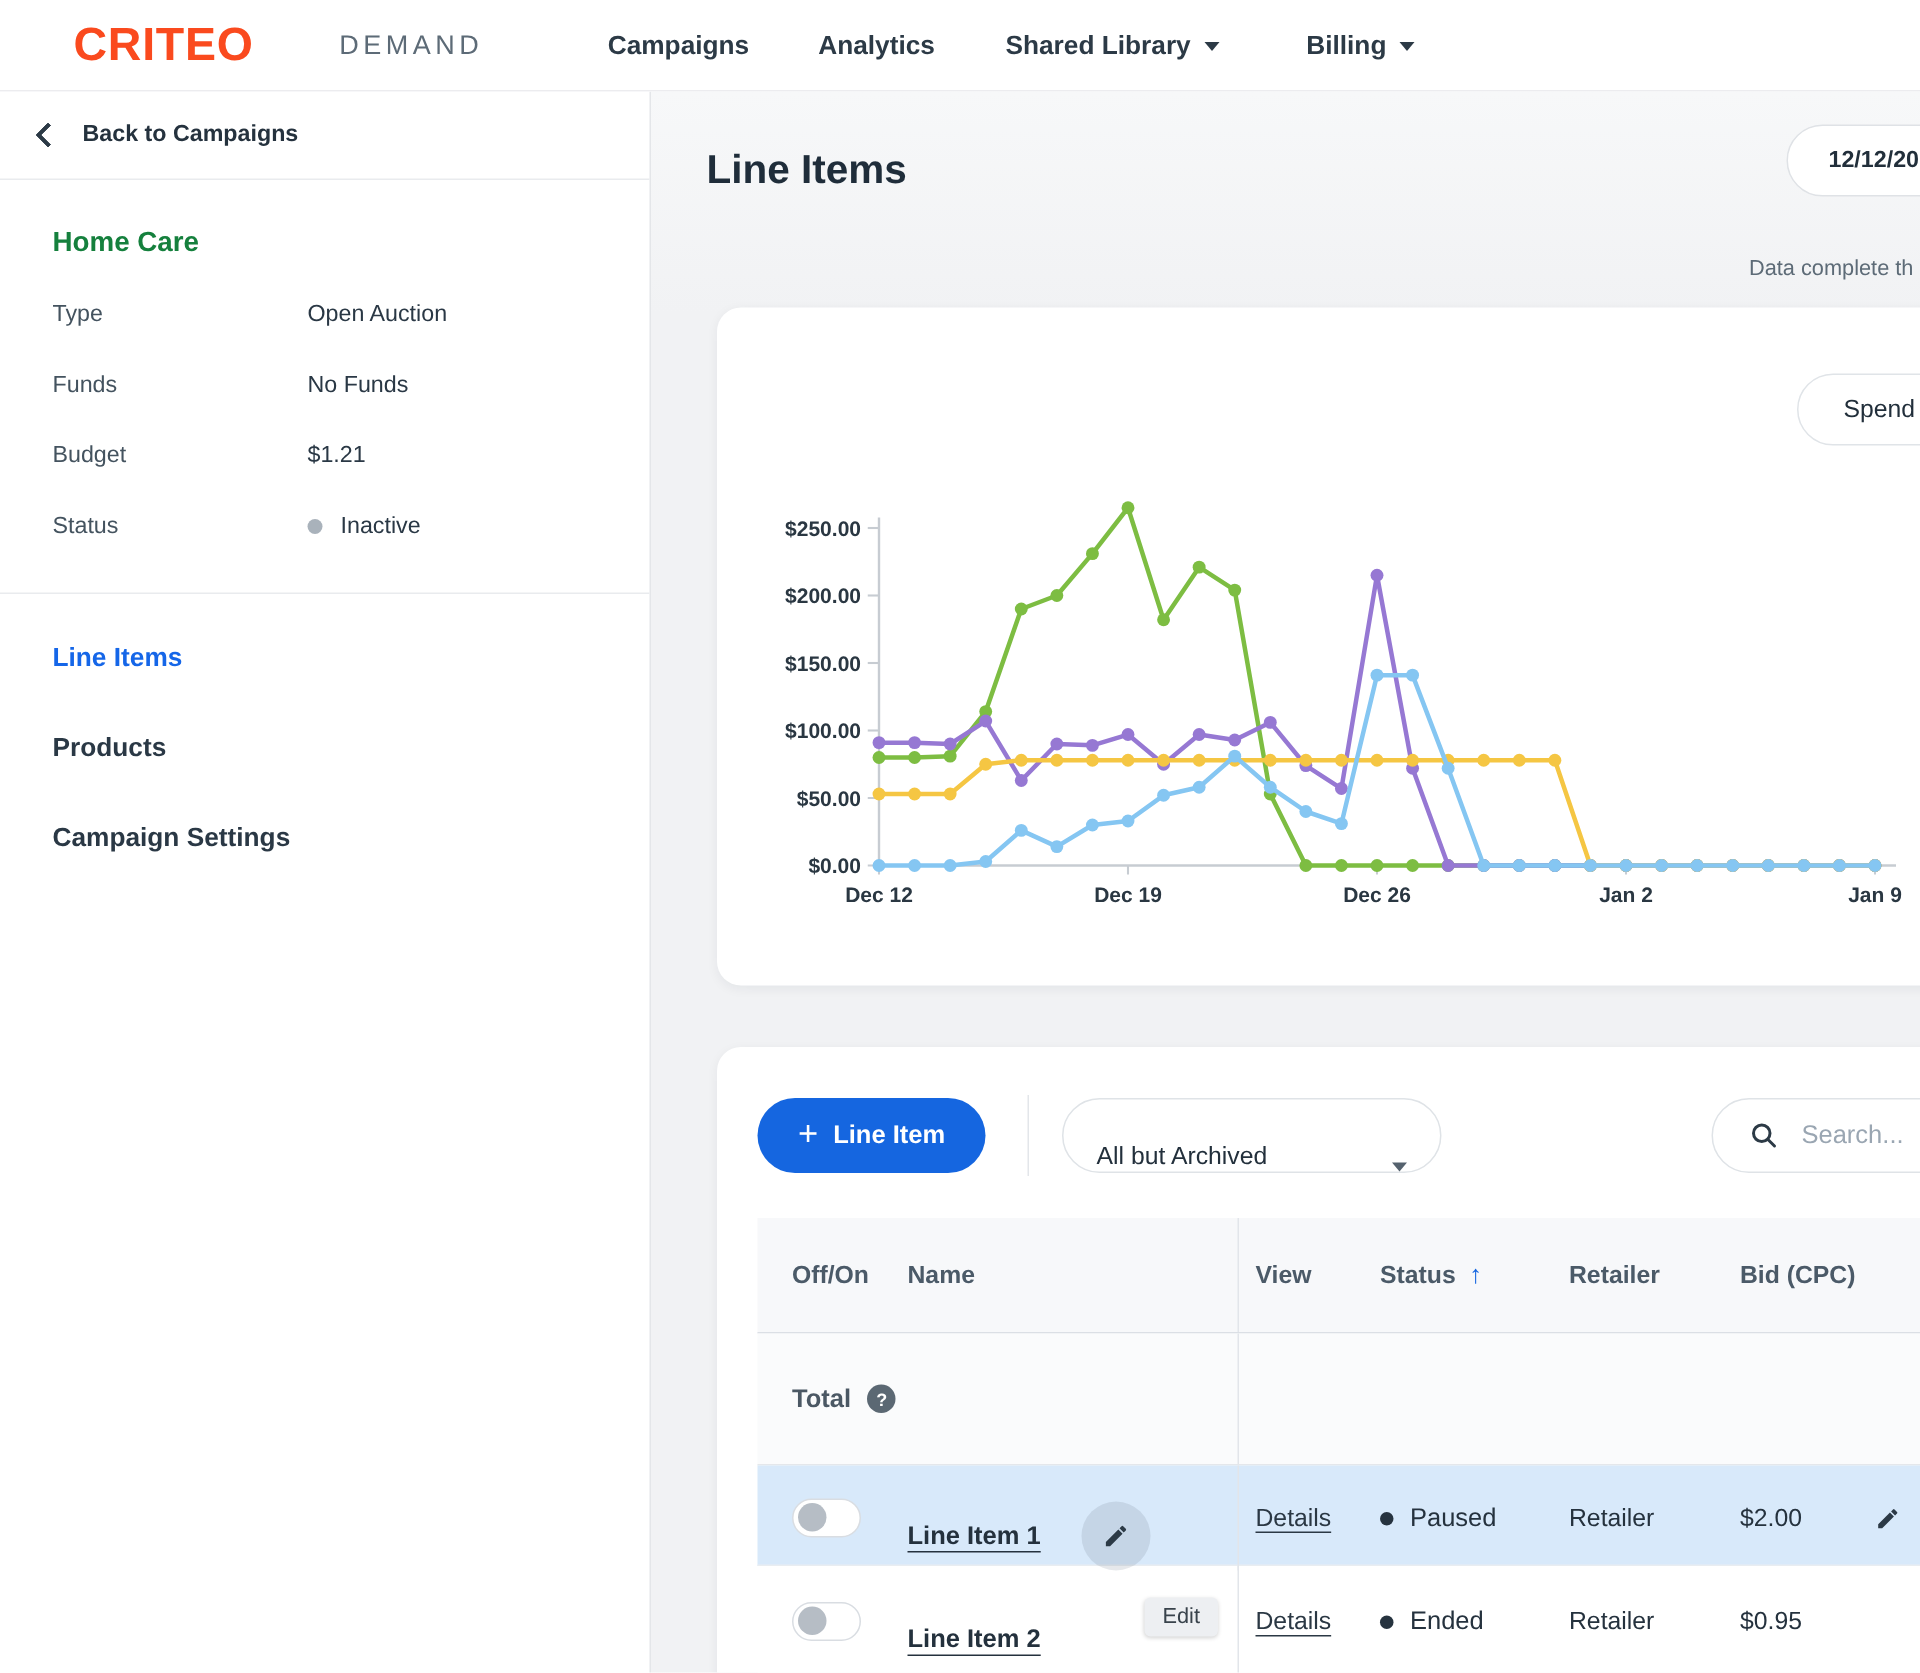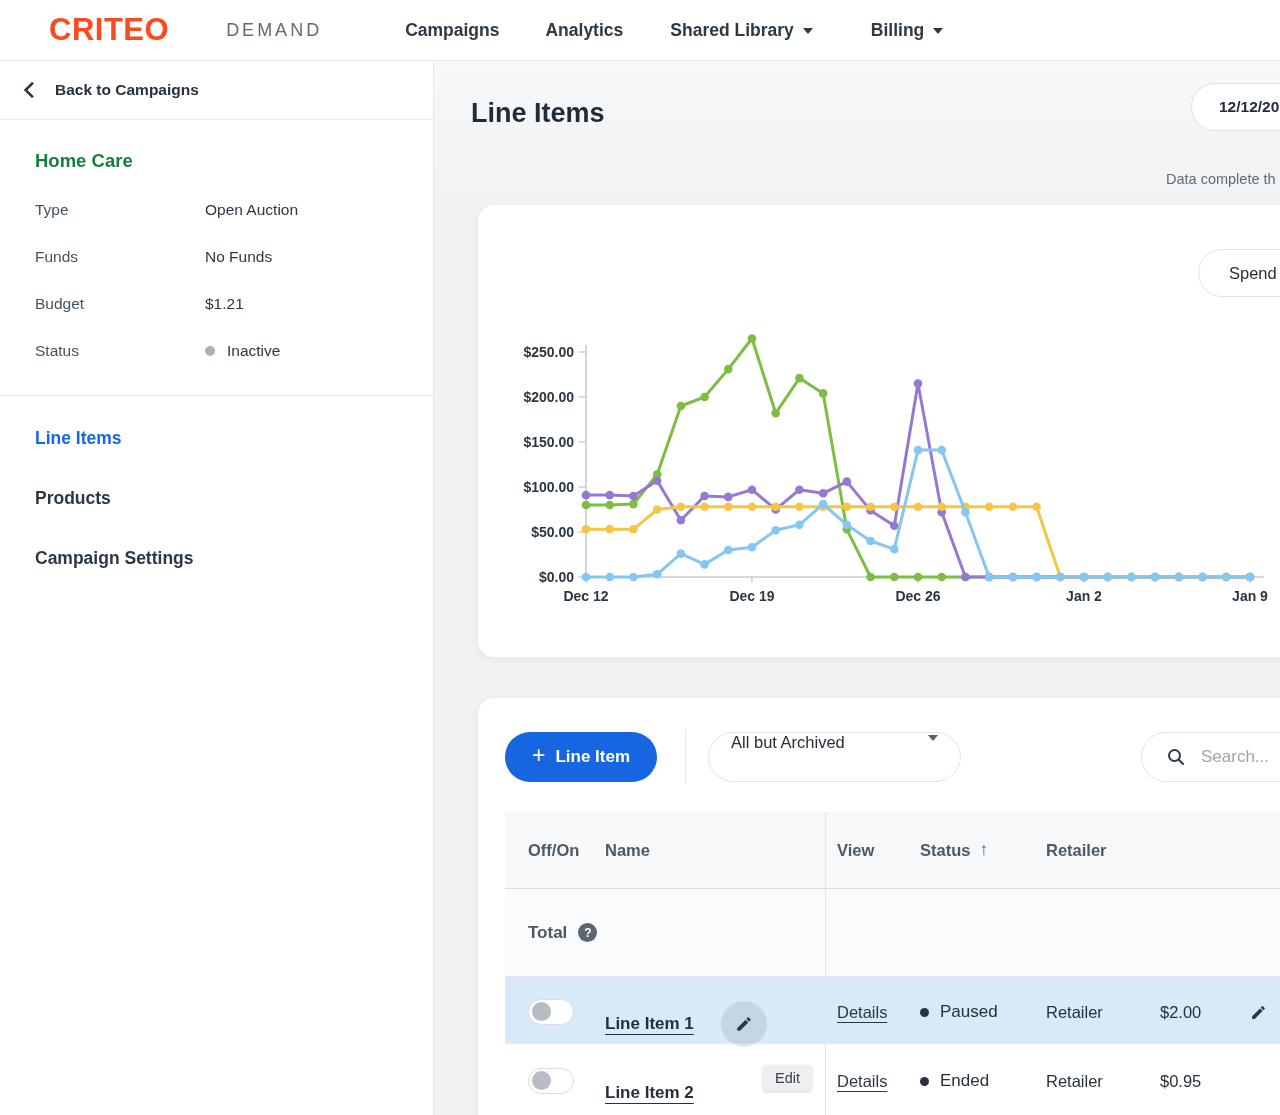--- a/index.html
+++ b/index.html
@@ -38,21 +38,21 @@
   .chart-card{margin:76px 0 0 44px;width:882px;height:452px;position:relative;}
   .metric-pill{position:absolute;top:44px;left:720px;width:152px;height:48px;border:1px solid #e0e4e8;border-radius:25px;display:flex;align-items:center;padding:0 30px;font-size:16.5px;color:#222f3b;box-sizing:border-box;background:#fff;cursor:pointer;}
   svg.chart{position:absolute;left:0;top:120px;}
   svg.chart text{font-family:"Liberation Sans","DejaVu Sans",sans-serif;font-size:14px;font-weight:700;fill:#2a3742;}
   
   .table-card{margin:41px 0 0 44px;width:882px;height:480px;padding:34px 0 0 27px;box-sizing:border-box;}
   .toolbar{display:flex;align-items:center;position:relative;height:50px;}
   .btn-primary{height:50px;border-radius:25px;background:#1566e0;color:#fff;border:none;display:flex;align-items:center;gap:10px;padding:0 27px;font-size:17px;font-weight:700;font-family:inherit;cursor:pointer;}
   .plus{font-size:23px;font-weight:400;margin-top:-3px;}
   .vdiv{width:1px;height:54px;background:#e3e6ea;margin:0 22px 0 28px;}
-  .select-pill{height:50px;width:253px;border:1px solid #dfe3e7;border-radius:25px;display:flex;align-items:flex-start;justify-content:space-between;padding:0 22px;font-size:16.5px;color:#23303c;box-sizing:border-box;background:#fff;cursor:pointer;}
+  .select-pill{height:50px;width:253px;border:1px solid #dfe3e7;border-radius:25px;display:flex;align-items:flex-end;justify-content:space-between;padding:0 22px;font-size:16.5px;color:#23303c;box-sizing:border-box;background:#fff;cursor:pointer;}
   .select-pill .caret{border-top-color:#55626e;}
   .search-pill{position:absolute;left:636px;top:0;height:50px;width:300px;border:1px solid #dfe3e7;border-radius:25px;display:flex;align-items:center;gap:13px;padding:0 24px;background:#fff;box-sizing:border-box;}
   .search-pill input{border:none;outline:none;font-size:17px;color:#23303c;width:170px;background:transparent;font-family:inherit;}
   .search-pill input::placeholder{color:#9aa6b2;}
   .tbl{margin-top:30px;}
   .trow{display:grid;grid-template-columns:100px 220px 95px 126px 114px 90px 1fr;align-items:stretch;}
   .c{display:flex;align-items:center;}
   .c1{padding-left:23px;} .c3{border-left:1px solid #e2e5ea;padding-left:11px;}
   .thead{height:76px;background:#f7f8fa;border-bottom:1px solid #dbdfe5;font-size:16.5px;font-weight:700;color:#4b5a68;}
   .thead .c4{gap:9px;}
@@ -306,20 +306,21 @@
       <div class="tbl">
         <div class="trow thead">
           <div class="c c1">Off/On</div>
           <div class="c c2">Name</div>
           <div class="c c3">View</div>
           <div class="c c4">
             <span>Status</span>
             <span class="sort">↑</span>
           </div>
           <div class="c c5">Retailer</div>
+          <div class="c c6">Bid (CPC)</div>
           <div class="c c7"></div>
         </div>
 
         <div class="trow total">
           <div class="c c1 total-cell" style="grid-column:1/3">
             <span>Total</span>
             <span class="help">?</span>
           </div>
           <div class="c c3"></div>
           <div class="c c4"></div>

